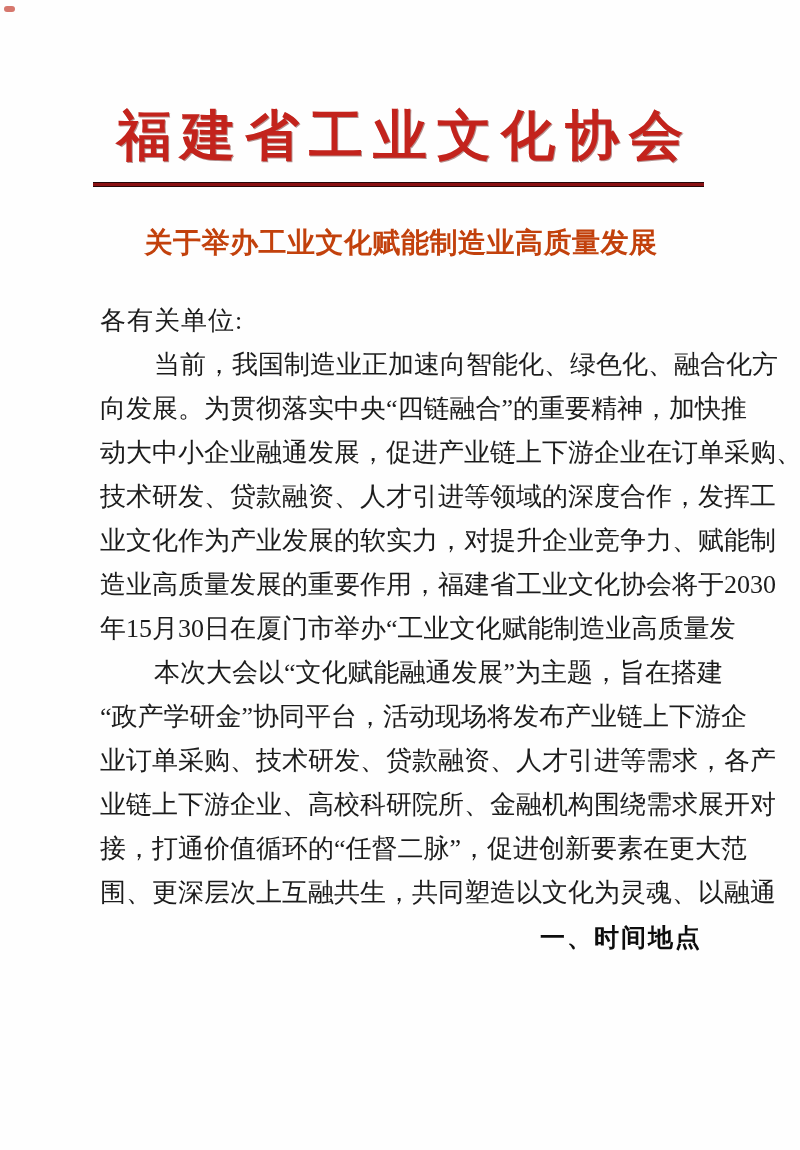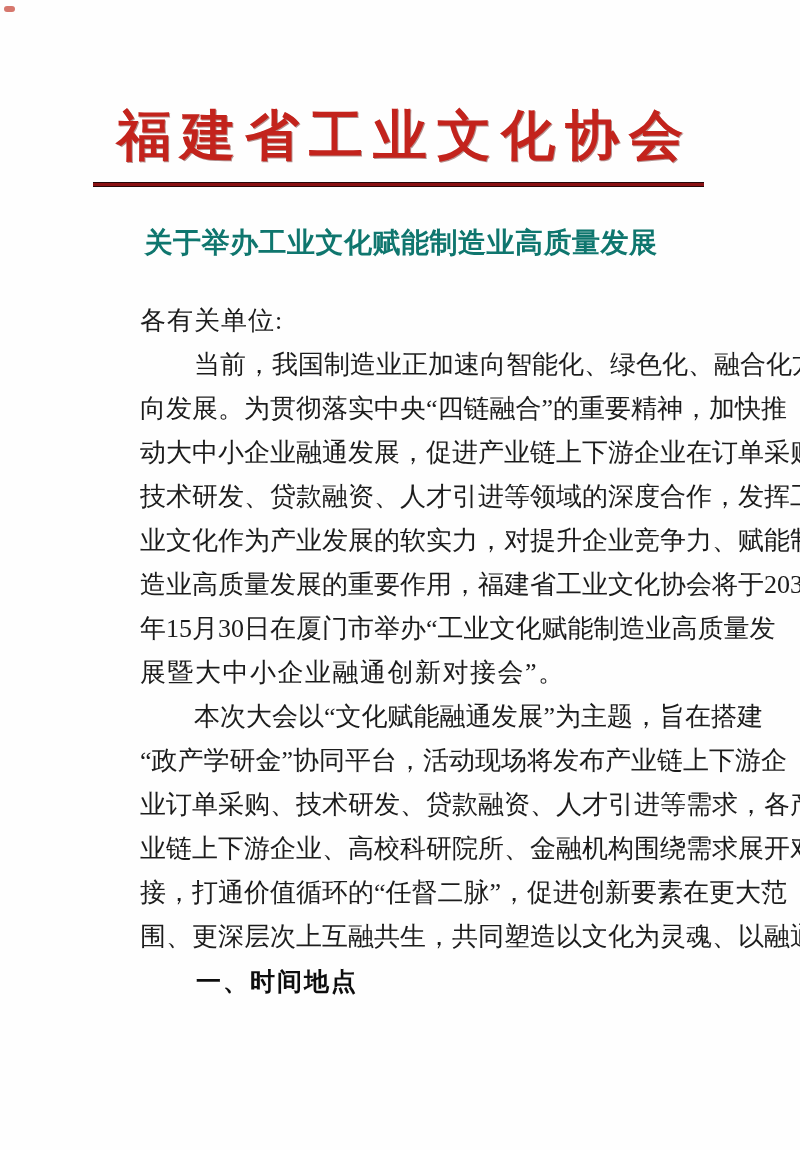--- a/index.html
+++ b/index.html
@@ -47,49 +47,50 @@
   }
   
   .title {
     position: absolute;
     top: 220px;
     left: 100px;
     width: 602px;
     text-align: center;
     font-weight: bold;
     font-size: 28px;
-    color: #0f766e;
+    color: #c2410c;
   }
   .title .title-line { line-height: 45px; letter-spacing: 0.5px; }
   
   .body-block {
     position: absolute;
     top: 299px;
     left: 100px;
     width: 602px;
     font-size: 26px;
   }
-  .bodyline { height: 44px; line-height: 44px; white-space: nowrap; margin-left: 40px; }
+  .bodyline { height: 44px; line-height: 44px; white-space: nowrap; }
   .jline {
     display: flex;
     justify-content: space-between;
     align-items: baseline;
   }
   .jline span { display: inline-block; }
   .jline .sp { width: 0.38em; }
   .indent { padding-left: 54px; }
   .salutation { letter-spacing: 1px; }
   .plain { letter-spacing: 1.5px; }
   .heading {
     font-weight: bold;
     padding-left: 56px;
     letter-spacing: 2px;
     font-family: "Liberation Sans", "DejaVu Sans", sans-serif;
     font-size: 25px;
     color: #0d0d0d;
+    text-align: right;
   }
 </style>
 </head>
 <body>
 
 <div class="page">
   <div class="corner-mark"></div>
 
   <div class="letterhead" id="letterhead">
       <span>福</span>
@@ -303,21 +304,20 @@
             <span>赋</span>
             <span>能</span>
             <span>制</span>
             <span>造</span>
             <span>业</span>
             <span>高</span>
             <span>质</span>
             <span>量</span>
             <span>发</span>
           </div>
-          <div class="bodyline plain">展暨大中小企业融通创新对接会”。</div>
         </div>
         <div>
           <div class="bodyline jline indent">
             <span>本</span>
             <span>次</span>
             <span>大</span>
             <span>会</span>
             <span>以</span>
             <span>“</span>
             <span>文</span>

